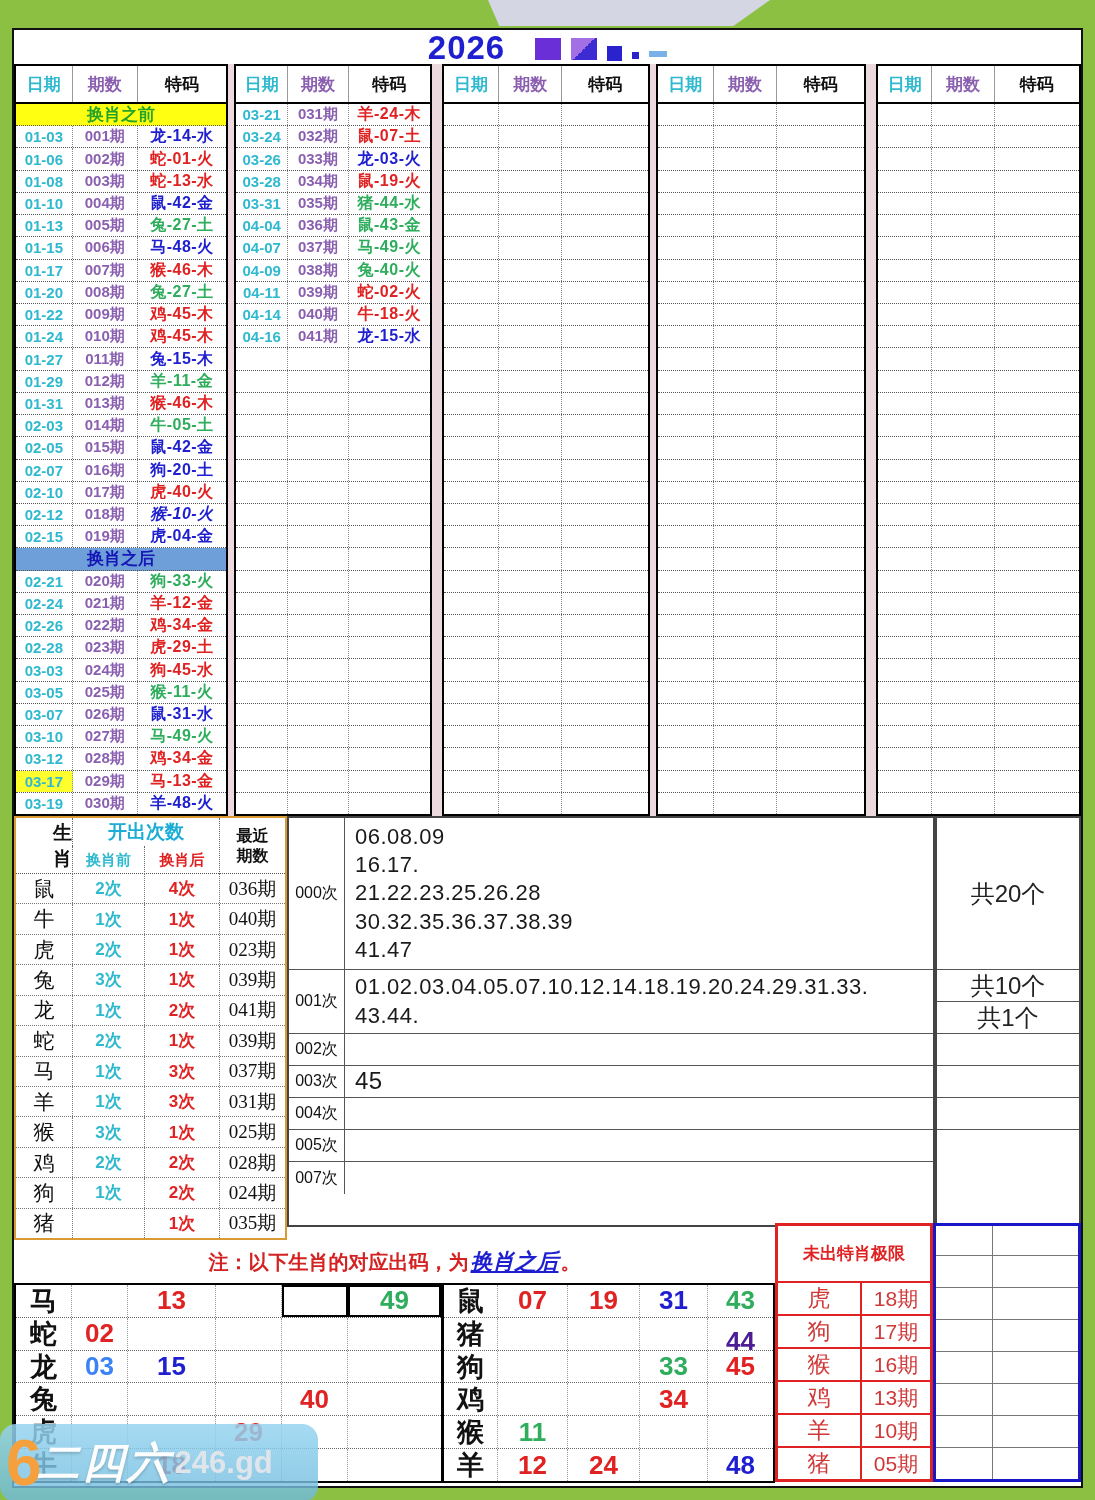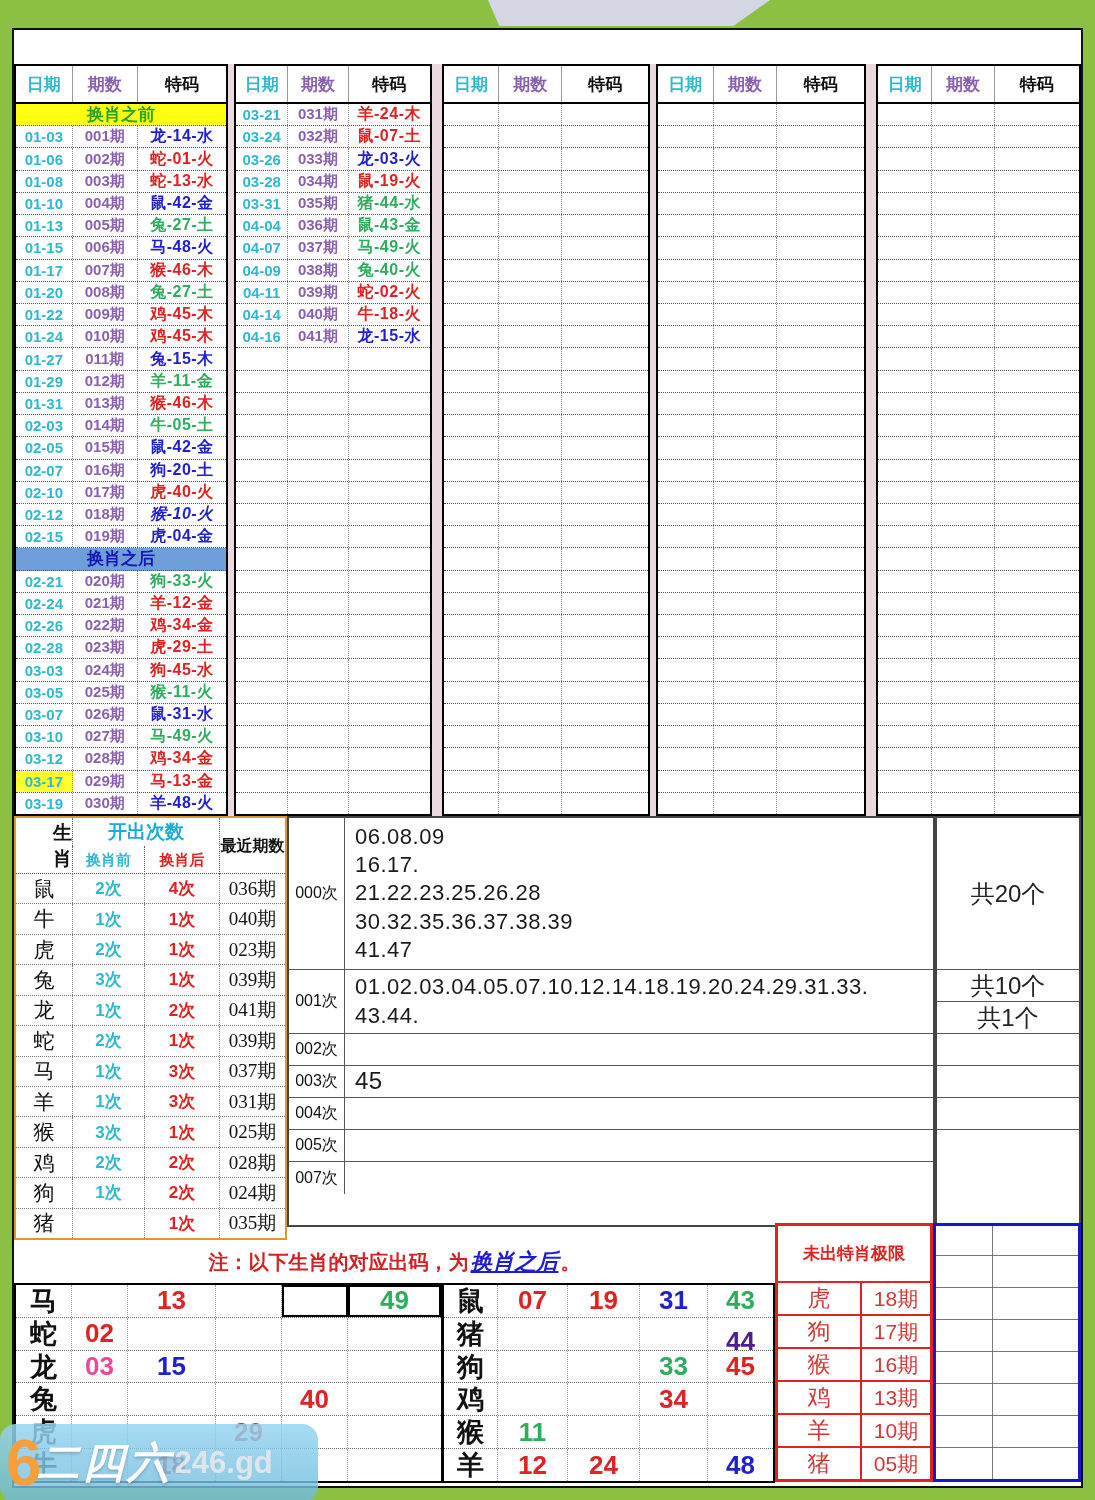--- a/index.html
+++ b/index.html
@@ -45,21 +45,21 @@
   .hl{background:#ffff2e;}
 
   
   .stats{position:absolute;top:786px;left:0;width:273px;height:424px;border:2px solid #d99a33;display:flex;flex-direction:column;background:#fff;}
   .sthead{height:56px;position:relative;border-bottom:1px dotted #555;flex:none;}
   .shc{position:absolute;display:flex;align-items:center;justify-content:center;font-weight:bold;}
   .sh-z{left:17px;top:0;width:56px;height:56px;font-size:19px;color:#111;padding-left:20px;}
   .sh-count{left:56px;top:0;width:147px;height:28px;font-size:19px;color:#1badd6;border-left:1px dotted #666;}
   .sh-before{left:56px;top:28px;width:72px;height:28px;font-size:15px;color:#2fb9cf;border-left:1px dotted #666;}
   .sh-after{left:128px;top:28px;width:75px;height:28px;font-size:15px;color:#e02222;border-left:1px dotted #666;}
-  .sh-recent{left:203px;top:0;width:66px;height:56px;font-size:16px;color:#111;flex-direction:row;line-height:1.25;border-left:1px dotted #666;}
+  .sh-recent{left:203px;top:0;width:66px;height:56px;font-size:16px;color:#111;flex-direction:column;line-height:1.25;border-left:1px dotted #666;}
   .statsbody{flex:1;display:flex;flex-direction:column;}
   .srow{flex:1;display:flex;border-bottom:1px dotted #777;min-height:0;}
   .srow:last-child{border-bottom:none;}
   .sc{display:flex;align-items:center;justify-content:center;}
   .s-z{width:56px;font-size:21px;color:#111;font-weight:500;}
   .s-b{width:72px;color:#2fb9cf;font-weight:bold;font-size:17px;border-left:1px dotted #777;}
   .s-a{width:75px;color:#e02222;font-weight:bold;font-size:17px;border-left:1px dotted #777;}
   .s-r{flex:1;font-family:"Liberation Serif","DejaVu Serif",serif;font-size:19px;color:#111;border-left:1px dotted #777;}
 
   
@@ -118,20 +118,30 @@
   .wm-domain{font-size:31px;font-weight:bold;color:#dfe5ea;margin-left:2px;}
 </style>
 </head>
 <body>
 
 <div class="page">
   <div class="notch"></div>
 
   <div class="content">
 
+    <div class="titlebar">
+      <span class="year">2026</span>
+      <span class="censor">
+        <span class="cb cb1"></span>
+        <span class="cb cb2"></span>
+        <span class="cb cb3"></span>
+        <span class="cb cb4"></span>
+        <span class="cb cb5"></span>
+      </span>
+    </div>
 
     <div class="tables">
       <div class="group gw1">
         <div class="ghead">
           <div class="gh w-date">日期</div>
           <div class="gh w-per">期数</div>
           <div class="gh w-code">特码</div>
         </div>
         <div class="gbody" id="g1b">
             <div class="slot banner b-before">换肖之前</div>
@@ -1125,21 +1135,21 @@
         <div class="btrow">
           <div class="btc btz" style="width: 56px;">蛇</div>
           <div class="btc" style="width: 56px; color: rgb(224, 34, 34);">02</div>
           <div class="btc" style="width: 88px;"></div>
           <div class="btc" style="width: 66px;"></div>
           <div class="btc" style="width: 66px;"></div>
           <div class="btc last" style="width: 93px;"></div>
         </div>
         <div class="btrow">
           <div class="btc btz" style="width: 56px;">龙</div>
-          <div class="btc" style="width: 56px; color: #ec4899;">03</div>
+          <div class="btc" style="width: 56px; color: #3b82f6;">03</div>
           <div class="btc" style="width: 88px; color: rgb(31, 31, 208);">15</div>
           <div class="btc" style="width: 66px;"></div>
           <div class="btc" style="width: 66px;"></div>
           <div class="btc last" style="width: 93px;"></div>
         </div>
         <div class="btrow">
           <div class="btc btz" style="width: 56px;">兔</div>
           <div class="btc" style="width: 56px;"></div>
           <div class="btc" style="width: 88px;"></div>
           <div class="btc" style="width: 66px;"></div>

